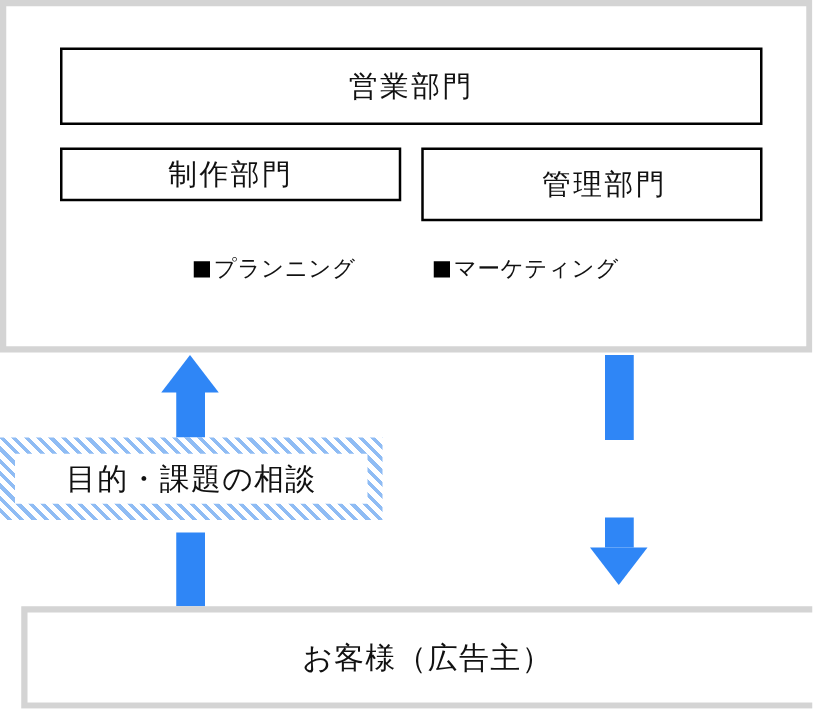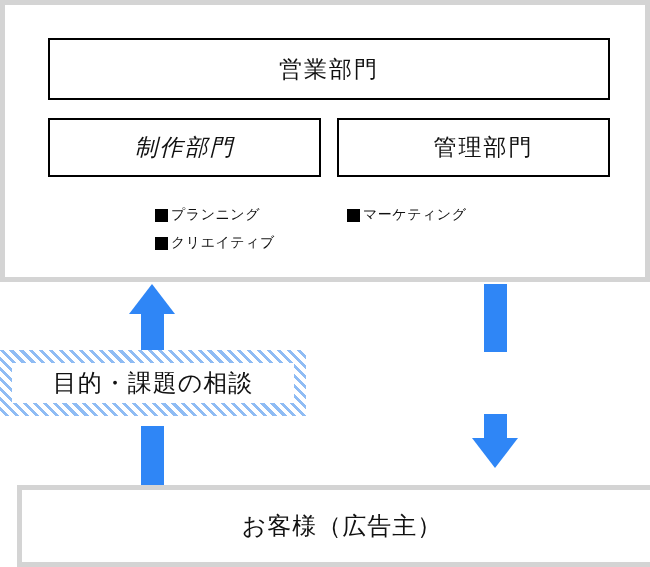--- a/index.html
+++ b/index.html
@@ -48,40 +48,39 @@
   .dept-sales {
     left: 43px;
     top: 33px;
     width: 562px;
     height: 62px;
   }
   .dept-production {
     left: 43px;
     top: 113px;
     width: 273px;
-    height: 59px;
-    font-style: italic;
+    height: 43px;
   }
   .dept-management {
     left: 332px;
     top: 113px;
     width: 273px;
     height: 59px;
     padding-left: 20px;
   }
 
   .service-list {
     position: absolute;
     left: 150px;
     top: 196px;
     width: 370px;
     display: grid;
     grid-template-columns: 192px 178px;
     grid-auto-rows: 28px;
-    font-size: 14px;
+    font-size: 18px;
     color: #111111;
     letter-spacing: 0.5px;
   }
   .service-item {
     display: flex;
     align-items: center;
     white-space: nowrap;
   }
   .bullet-square {
     display: inline-block;
@@ -197,24 +196,20 @@
 
     <div class="service-list">
       <div class="service-item">
         <span class="bullet-square"></span>
         <span>プランニング</span>
       </div>
       <div class="service-item">
         <span class="bullet-square"></span>
         <span>マーケティング</span>
       </div>
-      <div class="service-item">
-        <span class="bullet-square"></span>
-        <span>クリエイティブ</span>
-      </div>
     </div>
 
   </div>
 
   <div class="arrow-head up head-left-up"></div>
   <div class="arrow-stem stem-left-upper"></div>
   <div class="arrow-stem stem-left-lower"></div>
 
   <div class="arrow-stem stem-right-upper"></div>
   <div class="arrow-stem stem-right-lower"></div>

